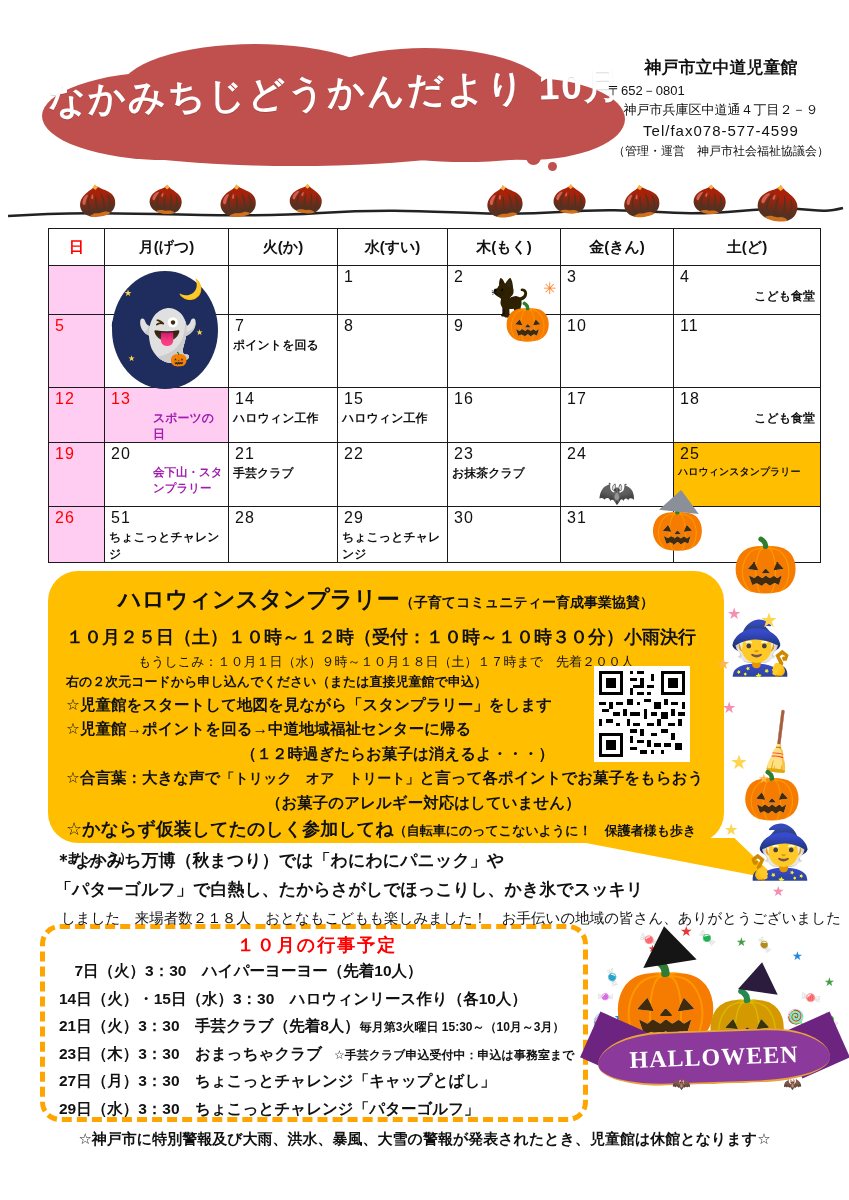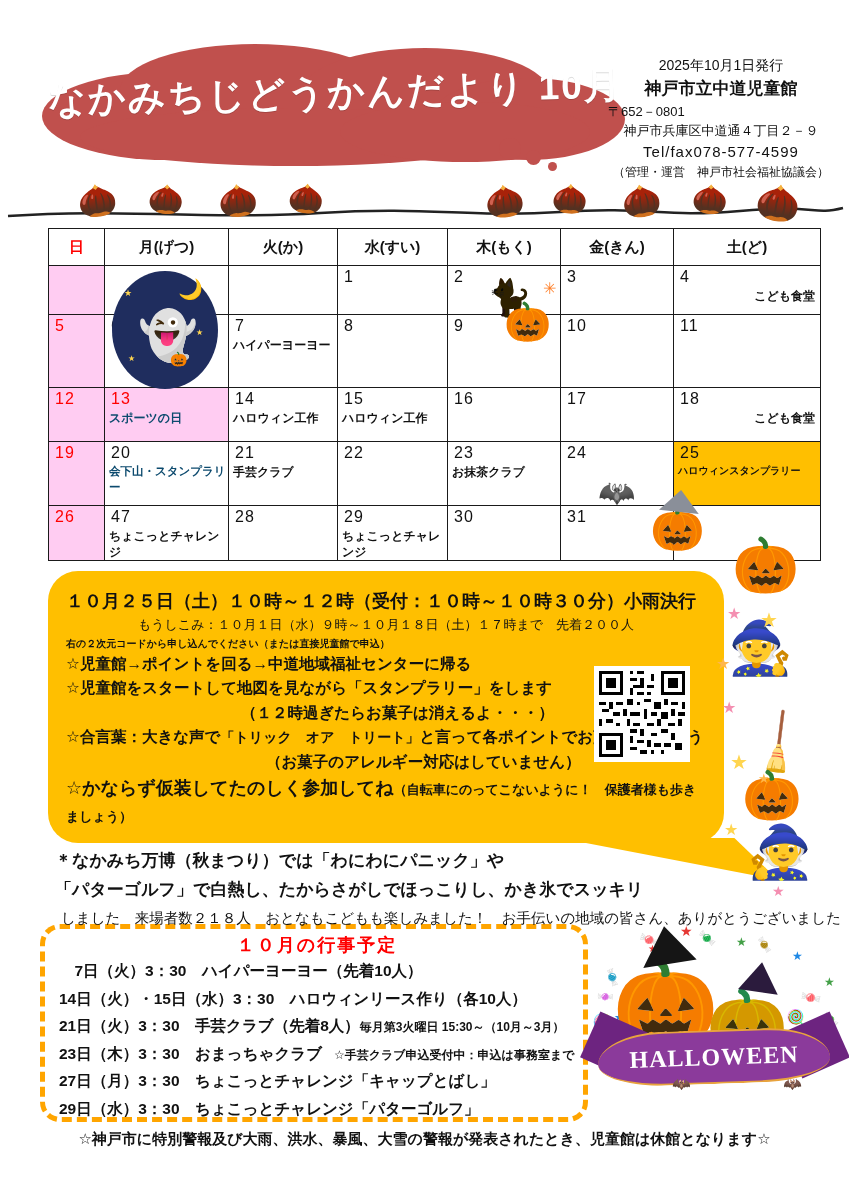--- a/index.html
+++ b/index.html
@@ -24,21 +24,21 @@
   .chestnut{position:absolute;top:182px;font-size:32px;}
   .chestnut.alt{font-size:29px;}
   
   table.cal{position:absolute;left:48px;top:228px;border-collapse:collapse;table-layout:fixed;}
   table.cal th,table.cal td{border:1.6px solid #1a1a1a;vertical-align:top;padding:0;overflow:visible;}
   table.cal th{font-size:15px;font-weight:700;text-align:center;height:36px;vertical-align:middle;background:#fff;}
   table.cal .day{display:block;font-size:16px;padding:2px 0 0 6px;letter-spacing:1px;}
   table.cal .note{display:block;font-size:12px;font-weight:700;padding:2px 2px 0 4px;line-height:1.35;}
   td.sun{background:#ffccf2;}
   th.rd,td.rd .day{color:#f00;}
-  td.nr .note{color:#0c4a6e;}
+  td.nr .note{color:#a21caf;margin-left:44px;}
   td.tr .note{text-align:right;padding-right:5px;}
   td.gd{background:#ffbf00;}
   td.gd .note{font-size:10px;white-space:nowrap;}
   tr.r1 td{height:48px;} tr.r2 td{height:72px;} tr.r3 td{height:53px;}
   tr.r4 td{height:63px;} tr.r5 td{height:54px;}
   
   .night{position:absolute;left:112px;top:271px;width:106px;height:118px;background:#1f2d5e;
          border-radius:50%;z-index:3;}
   .night .moon{position:absolute;left:66px;top:6px;font-size:20px;}
   .night .ghost{position:absolute;left:26px;top:36px;font-size:48px;}
@@ -48,21 +48,21 @@
   .cat{filter:brightness(0.18);}
   .hat{position:absolute;width:0;height:0;z-index:4;}
   .hat:after{content:"";position:absolute;background:#151515;border-radius:4px;}
   
   .stamp{position:absolute;left:48px;top:571px;width:676px;height:272px;background:#ffbf00;
          border-radius:30px;z-index:2;padding:10px 18px 0 18px;box-sizing:border-box;line-height:1.58;}
   .stamp .ttl{text-align:center;font-size:23px;font-weight:800;}
   .stamp .ttl small{font-size:14px;font-weight:700;}
   .stamp .b1{font-size:18px;font-weight:800;margin-top:6px;}
   .stamp .b2{font-size:13px;font-weight:400;text-align:center;}
-  .stamp .b3{font-size:10px;font-weight:700;}
+  .stamp .b3{font-size:13px;font-weight:700;}
   .stamp .s{font-size:15.5px;font-weight:700;}
   .stamp .ind{padding-left:175px;}
   .stamp .em{font-size:14px;font-weight:900;}
   .stamp .big{font-size:18px;font-weight:900;}
   .stamp .sm{font-size:13px;font-weight:700;}
   .tail{position:absolute;left:560px;top:838px;width:218px;height:42px;background:#ffbf00;
         clip-path:polygon(0 0,80% 0,100% 100%);z-index:1;}
   .qr{position:absolute;left:594px;top:666px;width:96px;height:96px;background:#fff;padding:5px;
       box-sizing:border-box;z-index:3;}
   
@@ -104,21 +104,20 @@
     <div class="cloud-part" style="left:430px;top:78px;width:195px;height:82px;"></div>
     <div class="cloud-part" style="left:80px;top:108px;width:430px;height:58px;"></div>
     <div class="cloud-part" style="left:340px;top:102px;width:250px;height:60px;"></div>
     <div class="cloud-title">なかみちじどうかんだより 10月</div>
     <div class="dot" style="left:499px;top:138px;width:22px;height:22px;"></div>
     <div class="dot" style="left:526px;top:150px;width:15px;height:15px;"></div>
     <div class="dot" style="left:548px;top:162px;width:9px;height:9px;"></div>
   </div>
 
   <div class="pubinfo">
-    <div class="l1">2025年10月1日発行</div>
     <div class="l2">神戸市立中道児童館</div>
     <div class="l3">〒652－0801</div>
     <div class="l4">神戸市兵庫区中道通４丁目２－９</div>
     <div class="l5">Tel/fax078-577-4599</div>
     <div class="l6">（管理・運営　神戸市社会福祉協議会）</div>
   </div>
 
   <svg class="abs" style="left:0;top:176px;" width="849" height="52">
     <path d="M8,40 C120,32 210,44 320,37 S 470,42 560,36 660,42 740,35 810,40 843,32" stroke="#222" stroke-width="2.5" fill="none"></path>
   </svg>
@@ -180,21 +179,21 @@
       </tr>
       <tr class="r2">
         <td class="sun rd">
             <span class="day">5</span>
           </td>
         <td>
             <span class="day">6</span>
           </td>
         <td>
             <span class="day">7</span>
-            <span class="note">ハイパーヨーヨー</span>
+            <span class="note">ポイントを回る</span>
           </td>
         <td>
             <span class="day">8</span>
           </td>
         <td>
             <span class="day">9</span>
           </td>
         <td>
             <span class="day">10</span>
           </td>
@@ -254,21 +253,21 @@
         <td class="gd">
             <span class="day">25</span>
             <span class="note">ハロウィンスタンプラリー</span>
           </td>
       </tr>
       <tr class="r5">
         <td class="sun rd">
             <span class="day">26</span>
           </td>
         <td>
-            <span class="day">47</span>
+            <span class="day">51</span>
             <span class="note">ちょこっとチャレンジ</span>
           </td>
         <td>
             <span class="day">28</span>
           </td>
         <td>
             <span class="day">29</span>
             <span class="note">ちょこっとチャレンジ</span>
           </td>
         <td>
@@ -295,25 +294,26 @@
   <span class="emoji cat" style="left:487px;top:280px;font-size:36px;">🐈</span>
   <span class="emoji" style="left:543px;top:281px;font-size:16px;color:#ff7f27;">✳</span>
   <span class="emoji" style="left:504px;top:303px;font-size:38px;">🎃</span>
   <span class="emoji" style="left:598px;top:478px;font-size:30px;filter:grayscale(1);">🦇</span>
   <div class="hat" style="left:660px;top:490px;border-left:20px solid transparent;border-right:20px solid transparent;border-bottom:22px solid #8a8f99;transform:rotate(6deg);"></div>
   <span class="emoji" style="left:650px;top:506px;font-size:44px;">🎃</span>
   <span class="emoji" style="left:732px;top:538px;font-size:54px;">🎃</span>
 
   <div class="tail"></div>
   <div class="stamp">
+    <div class="ttl"><span>ハロウィンスタンプラリー</span><small>（子育てコミュニティー育成事業協賛）</small></div>
     <div class="b1">１０月２５日（土）１０時～１２時（受付：１０時～１０時３０分）小雨決行</div>
     <div class="b2">もうしこみ：１０月１日（水）９時～１０月１８日（土）１７時まで　先着２００人</div>
     <div class="b3">右の２次元コードから申し込んでください（または直接児童館で申込）</div>
+    <div class="s">☆児童館をスタートして地図を見ながら「スタンプラリー」をします</div>
     <div class="s">☆児童館→ポイントを回る→中道地域福祉センターに帰る</div>
-    <div class="s">☆児童館をスタートして地図を見ながら「スタンプラリー」をします</div>
     <div class="s ind">（１２時過ぎたらお菓子は消えるよ・・・）</div>
     <div class="s"><span>☆合言葉：大きな声で</span><span class="em">「トリック　オア　トリート」</span><span>と言って各ポイントでお菓子をもらおう</span></div>
     <div class="s" style="padding-left:200px;">（お菓子のアレルギー対応はしていません）</div>
     <div><span class="big">☆かならず仮装してたのしく参加してね</span><span class="sm">（自転車にのってこないように！　保護者様も歩きましょう）</span></div>
   </div>
   <div class="qr">
     <svg viewBox="0 0 25 25" width="86" height="86" shape-rendering="crispEdges">
       <rect x="0" y="0" width="25" height="25" fill="#fff"></rect>
       <g fill="#000">
         <rect x="0" y="0" width="7" height="7"></rect>

